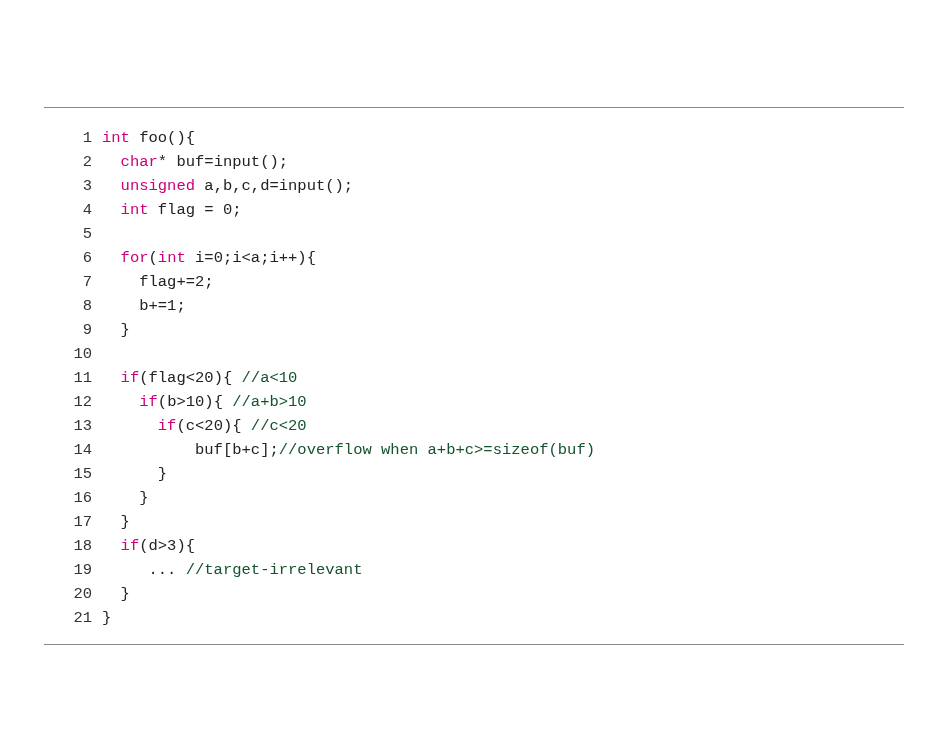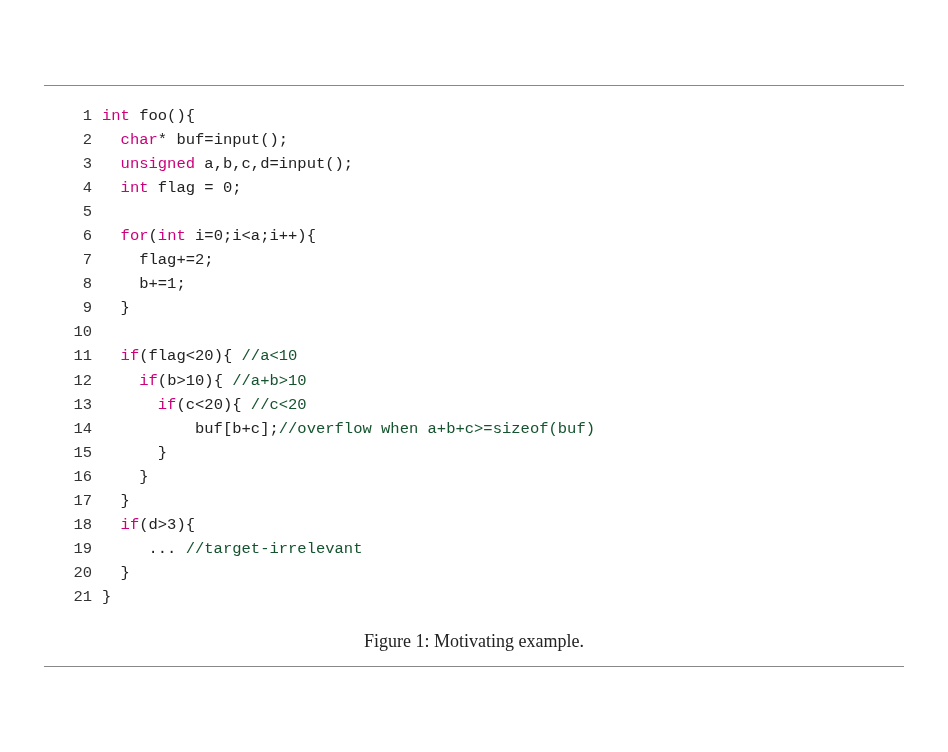--- a/index.html
+++ b/index.html
@@ -75,14 +75,13 @@
       font-size: 18px;
       margin-top: 22px;
       color: #222;
     }
   </style>
 </head>
 <body>
 
 <div class="figure-container">
   <div class="code-block" id="code-block"><div class="line"><span class="line-num">1</span><span class="code-content"><span class="kw">int</span><span class="plain"> foo(){</span></span></div><div class="line"><span class="line-num">2</span><span class="code-content"><span class="plain">  </span><span class="kw">char</span><span class="plain">* buf=input();</span></span></div><div class="line"><span class="line-num">3</span><span class="code-content"><span class="plain">  </span><span class="kw">unsigned</span><span class="plain"> a,b,c,d=input();</span></span></div><div class="line"><span class="line-num">4</span><span class="code-content"><span class="plain">  </span><span class="kw">int</span><span class="plain"> flag = 0;</span></span></div><div class="line"><span class="line-num">5</span><span class="code-content"><span class="plain"></span></span></div><div class="line"><span class="line-num">6</span><span class="code-content"><span class="plain">  </span><span class="kw">for</span><span class="plain">(</span><span class="kw">int</span><span class="plain"> i=0;i&lt;a;i++){</span></span></div><div class="line"><span class="line-num">7</span><span class="code-content"><span class="plain">    flag+=2;</span></span></div><div class="line"><span class="line-num">8</span><span class="code-content"><span class="plain">    b+=1;</span></span></div><div class="line"><span class="line-num">9</span><span class="code-content"><span class="plain">  }</span></span></div><div class="line"><span class="line-num">10</span><span class="code-content"><span class="plain"></span></span></div><div class="line"><span class="line-num">11</span><span class="code-content"><span class="plain">  </span><span class="kw">if</span><span class="plain">(flag&lt;20){ </span><span class="comment">//a&lt;10</span></span></div><div class="line"><span class="line-num">12</span><span class="code-content"><span class="plain">    </span><span class="kw">if</span><span class="plain">(b&gt;10){ </span><span class="comment">//a+b&gt;10</span></span></div><div class="line"><span class="line-num">13</span><span class="code-content"><span class="plain">      </span><span class="kw">if</span><span class="plain">(c&lt;20){ </span><span class="comment">//c&lt;20</span></span></div><div class="line"><span class="line-num">14</span><span class="code-content"><span class="plain">          buf[b+c];</span><span class="comment">//overflow when a+b+c&gt;=sizeof(buf)</span></span></div><div class="line"><span class="line-num">15</span><span class="code-content"><span class="plain">      }</span></span></div><div class="line"><span class="line-num">16</span><span class="code-content"><span class="plain">    }</span></span></div><div class="line"><span class="line-num">17</span><span class="code-content"><span class="plain">  }</span></span></div><div class="line"><span class="line-num">18</span><span class="code-content"><span class="plain">  </span><span class="kw">if</span><span class="plain">(d&gt;3){</span></span></div><div class="line"><span class="line-num">19</span><span class="code-content"><span class="plain">     ... </span><span class="comment">//target-irrelevant</span></span></div><div class="line"><span class="line-num">20</span><span class="code-content"><span class="plain">  }</span></span></div><div class="line"><span class="line-num">21</span><span class="code-content"><span class="plain">}</span></span></div></div>
-  <div class="caption">Figure 1: Motivating example.</div>
 </div>
 
 </body></html>

